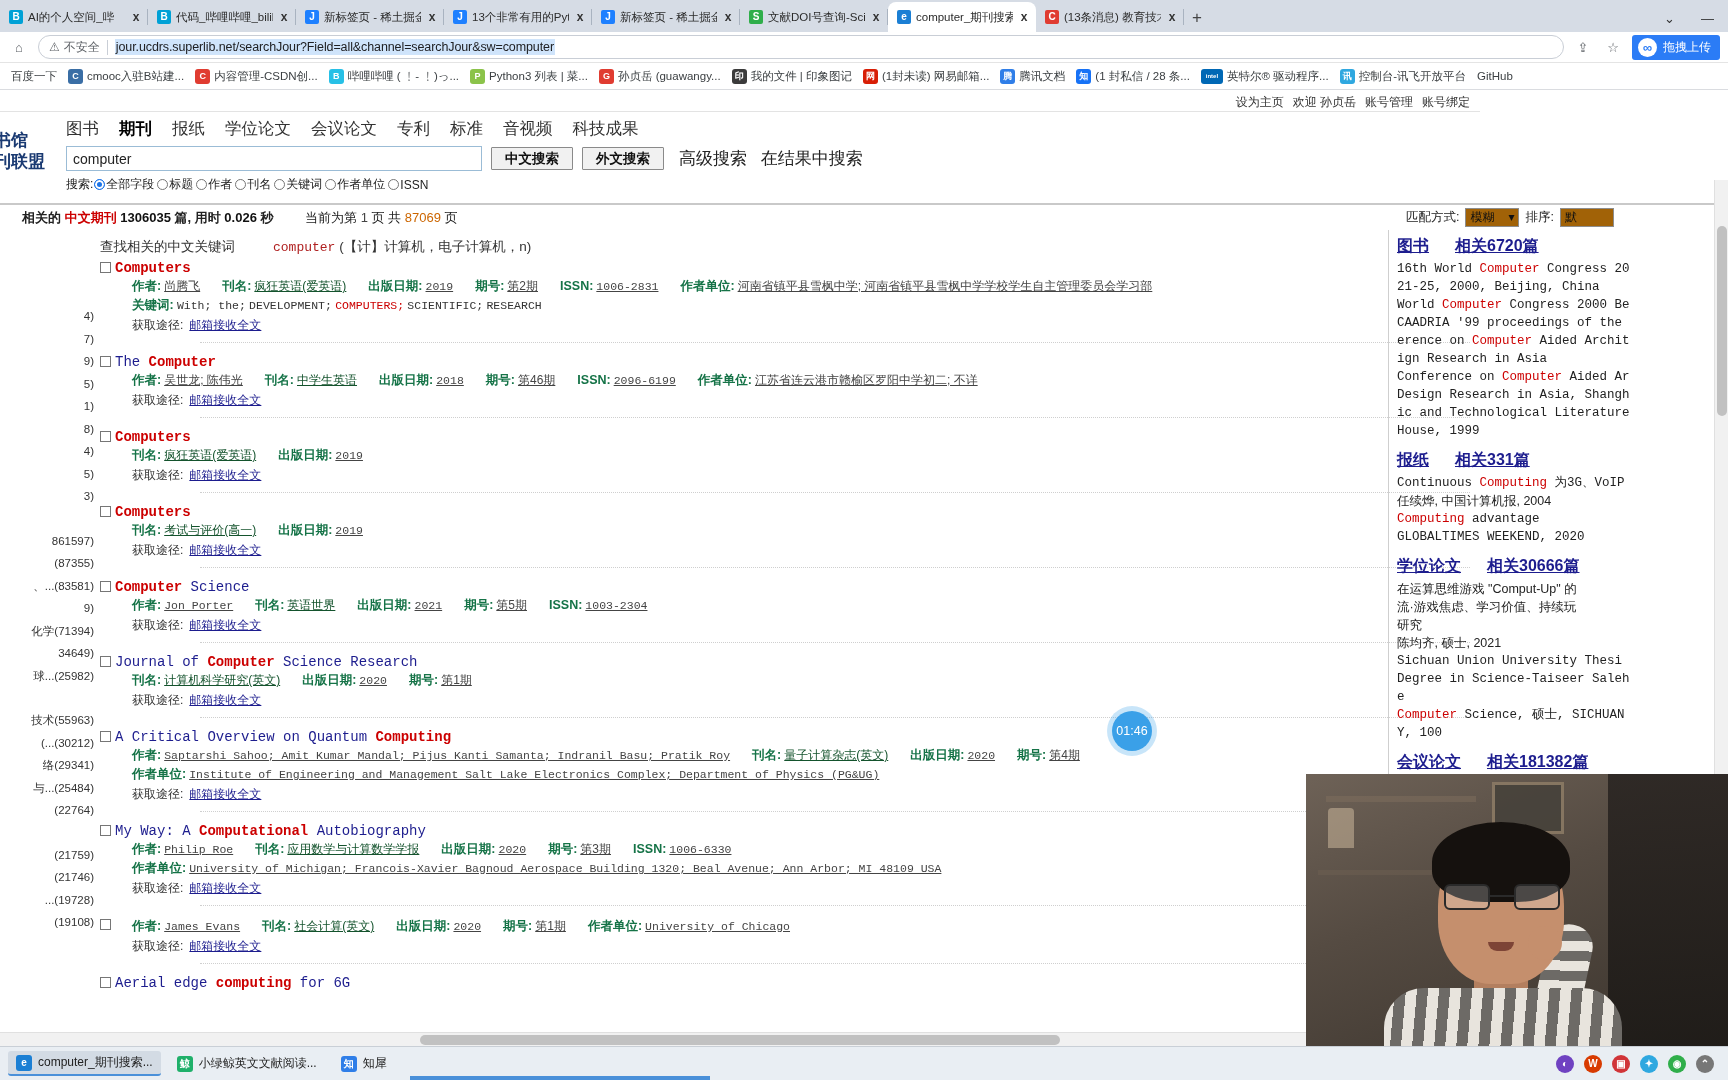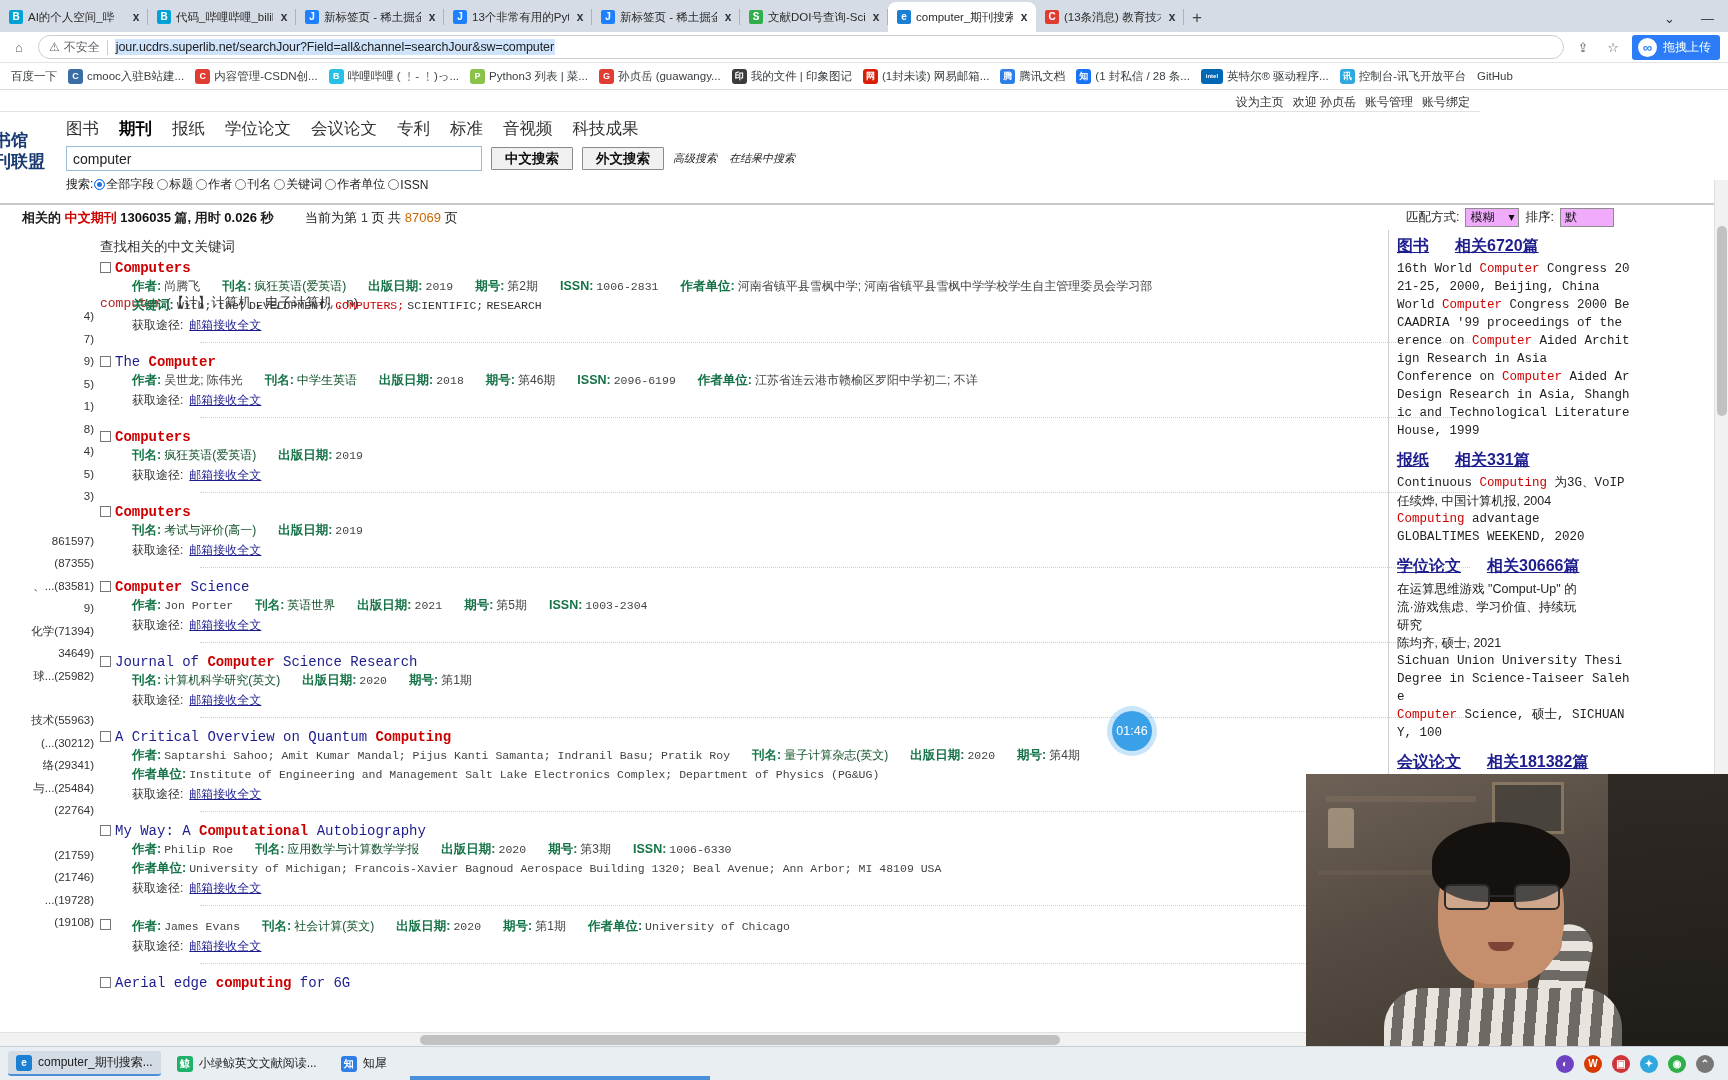--- a/index.html
+++ b/index.html
@@ -104,21 +104,21 @@
   .searchrow{ position:absolute; left:66px; top:56px; display:flex; align-items:center; gap:9px; }
   .searchbox{
     width:416px; height:25px; border:1px solid #9bbcd6; padding:0 6px;
     font-size:14px; color:#222; background:#fff; line-height:23px;
   }
   .btn{
     height:23px; min-width:82px; border:1px solid #8a8a8a; background:#f1f1f1;
     font-size:13.5px; font-weight:bold; color:#111; text-align:center; line-height:21px;
     border-radius:1px; padding:0 6px;
   }
-  .adv{ font-size:11px; color:#1a1a8c; white-space:nowrap;font-style:italic;}
+  .adv{ font-size:17px; color:#1a1a8c; margin-left:6px; white-space:nowrap;}
   .adv a{color:#222; text-decoration:none; margin-right:9px;}
 
   .fieldrow{
     position:absolute; left:66px; top:86px; font-size:12px; color:#222;
     display:flex; align-items:center; gap:1px;
   }
   .fieldrow .rl{ display:inline-flex; align-items:center; margin-right:2px;justify-content:space-between; }
   .radio{
     width:11px; height:11px; border:1px solid #767676; border-radius:50%;
     display:inline-block; margin-right:1px; background:#fff; flex:0 0 11px;
@@ -138,28 +138,28 @@
   .summary .pg{ position:absolute; left:305px; color:#222;}
   .summary .pgnum{ color:#444;}
   .summary .pgtot{ color:#cc6600;}
 
   .matchbar{
     position:absolute; right:0; top:114px; width:348px; height:26px;
     display:flex; align-items:center; gap:6px; font-size:12.5px; color:#222;
     padding-left:26px;
   }
   .sel-mini{
-    height:19px; min-width:54px; border:1px solid #8d8d8d; background:#f0abfc;
+    height:19px; min-width:54px; border:1px solid #8d8d8d; background:#a16207;
     font-size:12px; display:inline-flex; align-items:center; justify-content:space-between;
     padding:0 4px; color:#111;
   }
 
   .kwrow{
     position:absolute; left:100px; top:148px; font-size:13.5px; color:#333;
-    display:flex; gap:38px; align-items:baseline;flex-direction:column;
+    display:flex; gap:38px; align-items:baseline;
   }
   .kwrow .kw{ color:#b02020; font-family:"Liberation Mono", monospace; font-size:13px;}
   .kwrow .kwz{ color:#333; }
 
   
   .results{ position:absolute; left:0; top:170px; width:1376px; }
   .res{ position:relative; padding:0 0 0 100px; margin-bottom:11px; }
   .res .cb{
     position:absolute; left:100px; top:2px; width:11px; height:11px;
     border:1px solid #767676; background:#fff;
@@ -168,21 +168,21 @@
     font-family:"Liberation Mono", monospace; font-size:14px; color:#1d1d8e;
     padding-left:15px; line-height:17px; white-space:nowrap;
   }
   .res .title .hl{ color:#cc0000;font-weight:bold; }
   .res .meta{
     padding-left:32px; font-size:12px; line-height:19px; color:#333;
     white-space:nowrap; display:flex; flex-wrap:wrap; align-items:baseline;
   }
   .res .meta .grp{ margin-right:22px; display:inline-flex; align-items:baseline; gap:3px;}
   .res .meta .lb{ color:#157347; font-weight:bold; font-size:12.5px;}
-  .res .meta .vl{ color:#444; font-family:"Liberation Mono", monospace; font-size:11.5px;}
+  .res .meta .vl{ color:#444; font-family:"Liberation Mono", monospace; font-size:11.5px;text-decoration:underline;}
   .res .meta .vl.cn{ font-family:"Liberation Sans", sans-serif; font-size:12px;}
   .res .meta .vl.jr{ color:#14532d; }
   .res .kwline{ padding-left:32px; font-size:11.5px; line-height:18px; white-space:nowrap;}
   .res .kwline .lb{ color:#157347; font-weight:bold; font-size:12.5px;}
   .res .kwline .kv{ color:#333; font-family:"Liberation Mono", monospace;}
   .res .kwline .kvr{ color:#cc0000; font-family:"Liberation Mono", monospace;}
   .res .getline{ padding-left:32px; font-size:12px; line-height:20px; color:#333;}
   .res .getline .lb{ color:#333;}
   .res .getline a{ color:#1d1d8e; text-decoration:underline; margin-left:6px; font-size:12px;}
   .res hr.sp{ border:none; border-top:1px dotted #cfcfcf; margin:7px 0 0 100px; width:1270px;}

